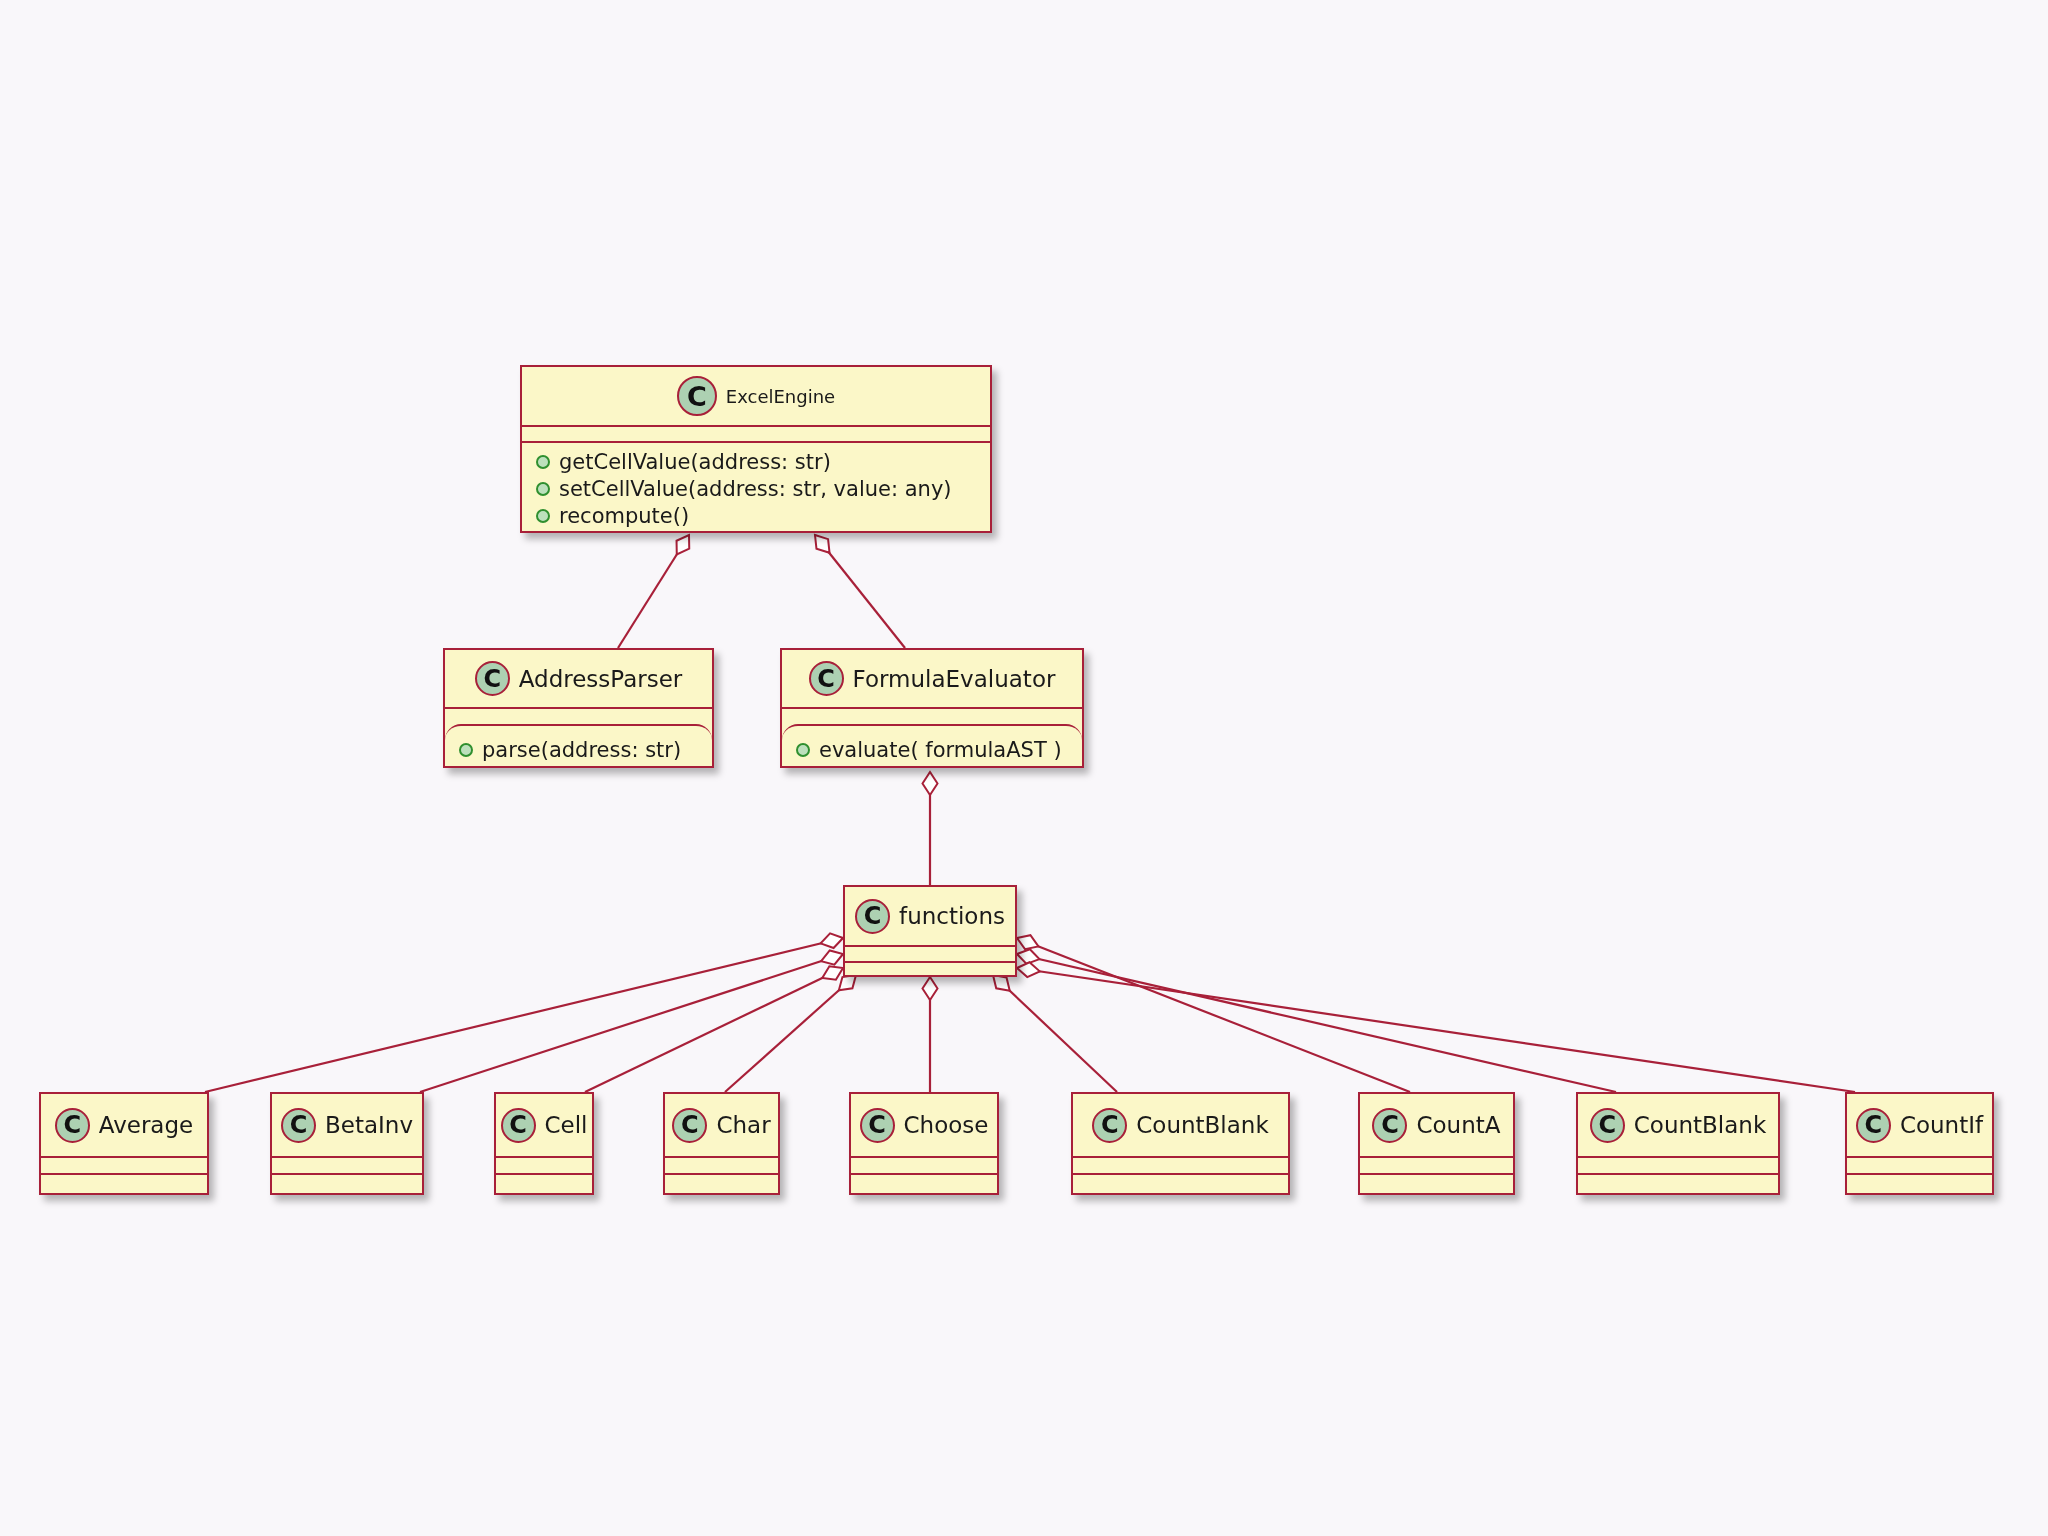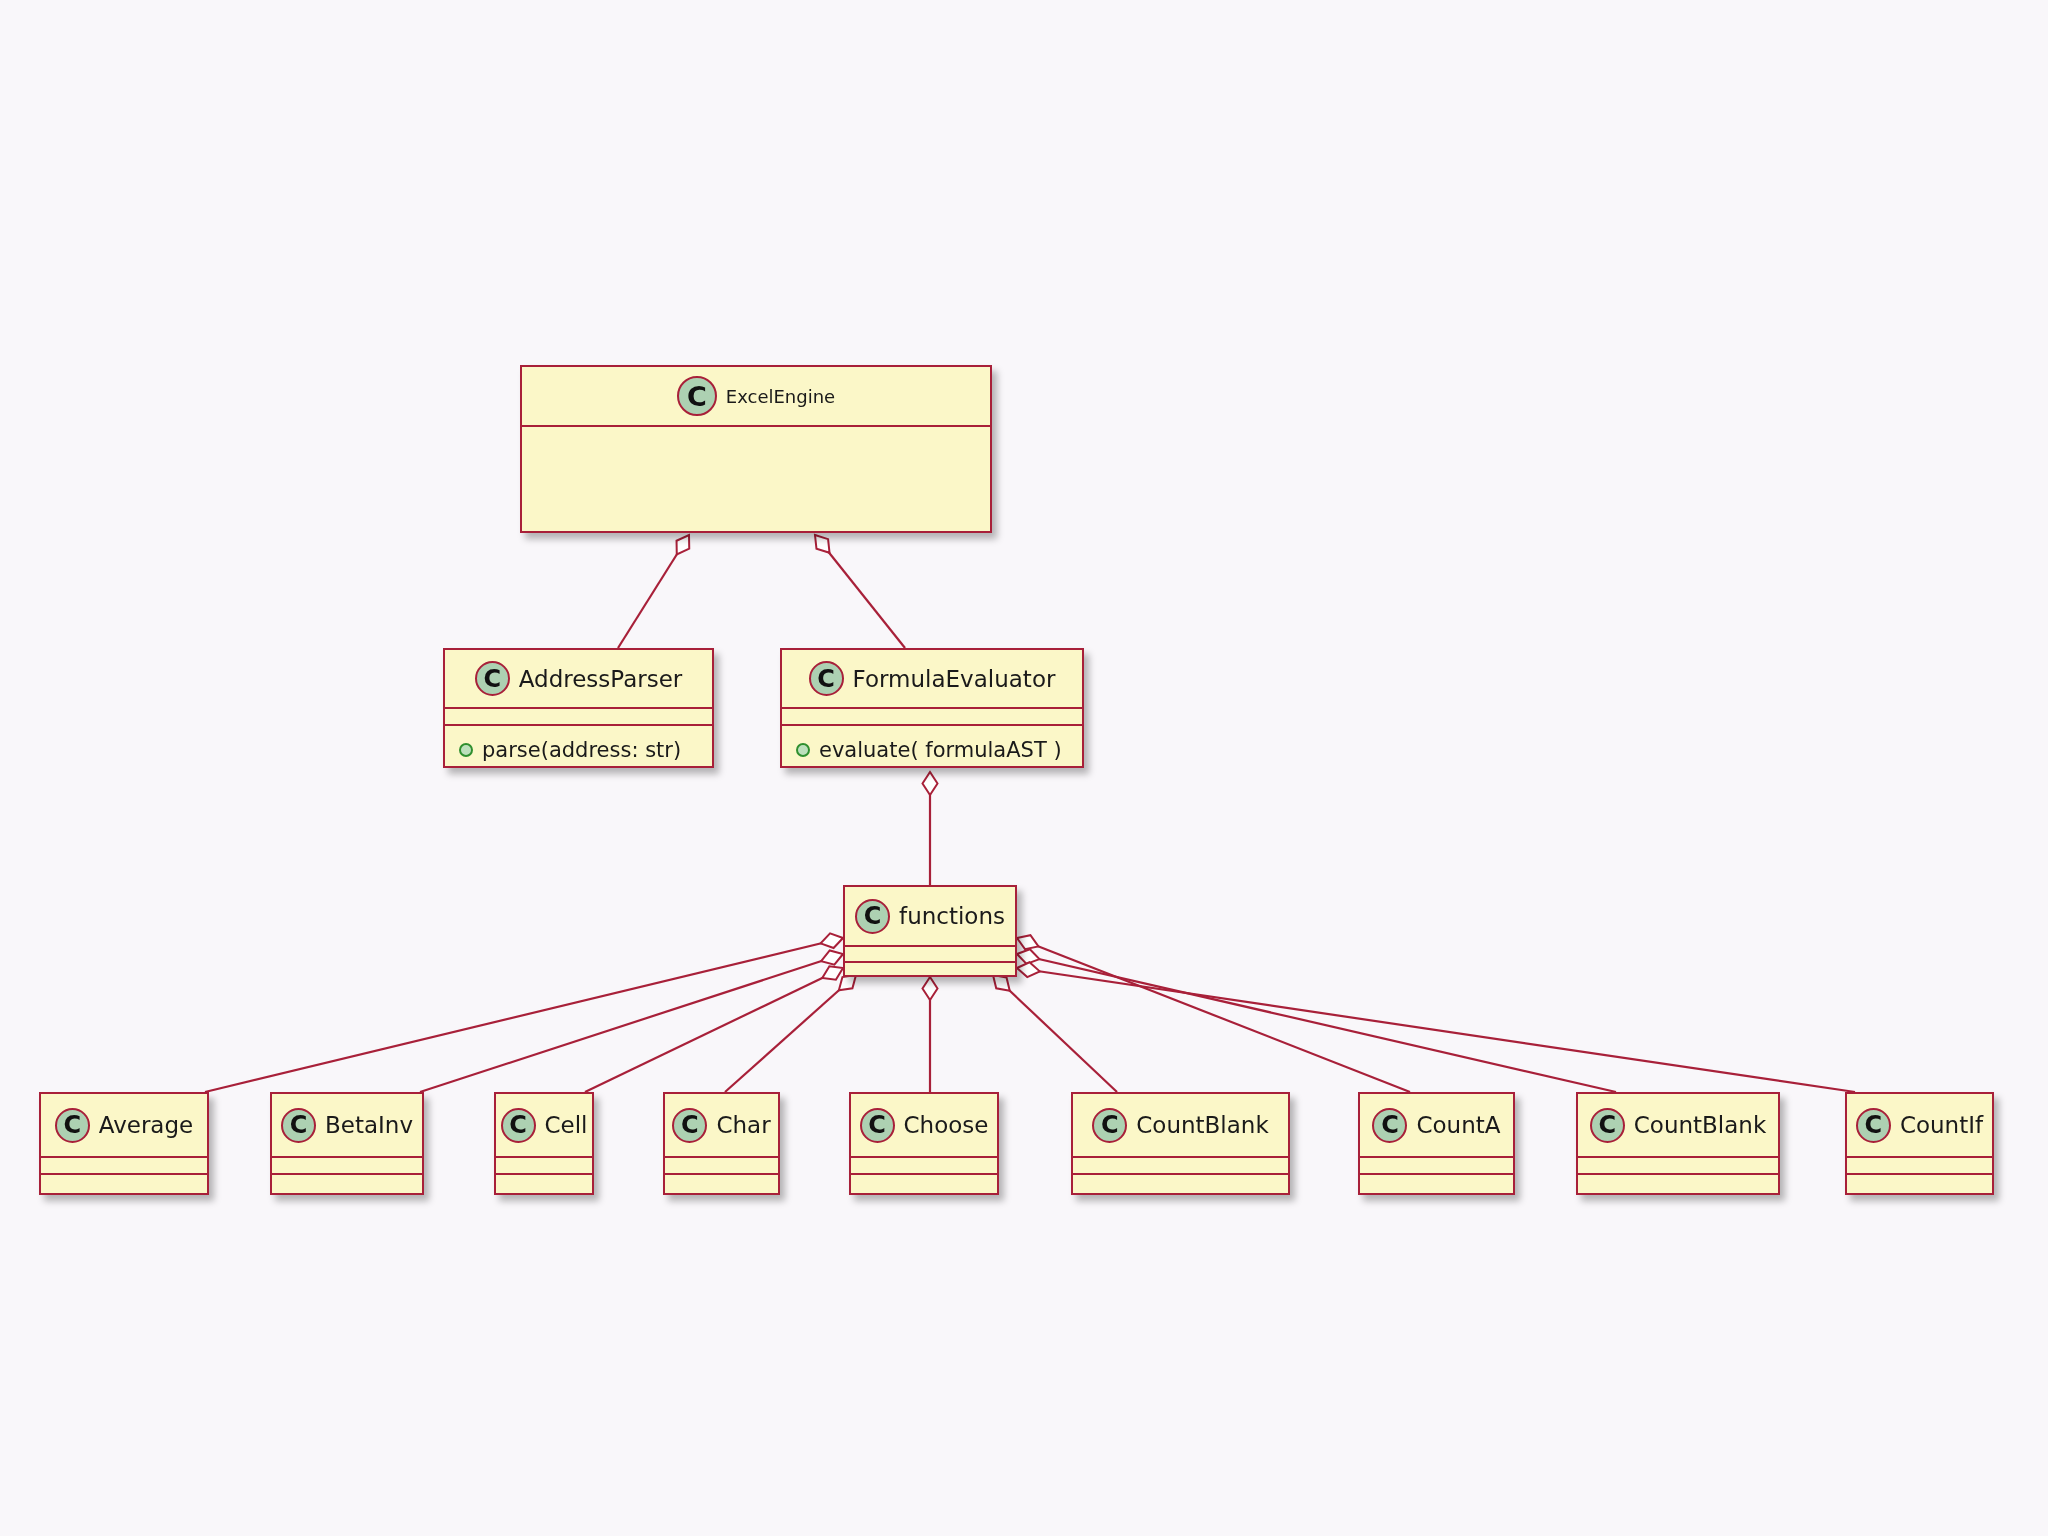--- a/index.html
+++ b/index.html
@@ -43,21 +43,21 @@
   .circle-md{width:35px;height:35px;font-size:24px;}
   .uml-name{white-space:nowrap;}
   .name-lg{font-size:18px;}
   .name-md{font-size:23px;}
   .cmp{flex:none;box-sizing:border-box;border-top:2px solid var(--class-border,#a82039);}
   .uml-methods{
     flex:1;box-sizing:border-box;
     border-top:2px solid var(--class-border,#a82039);
     padding:5px 8px 0 14px;font-size:21px;
   }
-  .uml-methods.single{display:flex;align-items:center;padding-top:8px;}
+  .uml-methods.single{display:flex;align-items:center;padding-top:8px;border-radius:16px;}
   .uml-method{display:flex;align-items:center;gap:9px;height:27px;white-space:nowrap;}
   .m-icon{
     flex:none;width:10px;height:10px;border-radius:50%;
     background:var(--method-icon-fill,#bce0bc);
     border:2.5px solid var(--method-icon-border,#2f8f2f);
   }
 </style>
 </head>
 <body>
 
@@ -92,20 +92,34 @@
     <path class="rel-diamond" d="M0,0 L7.5,11.5 L0,23 L-7.5,11.5 Z" transform="translate(1017,954) rotate(-77.0)"></path>
     <path class="rel-diamond" d="M0,0 L7.5,11.5 L0,23 L-7.5,11.5 Z" transform="translate(1017,968) rotate(-81.6)"></path>
   </svg>
 
   <div class="uml-class" style="left:520px;top:365px;width:472px;height:168px">
     <div class="uml-head" style="height:58px">
       <span class="c-circle circle-lg">C</span>
       <span class="uml-name name-lg">ExcelEngine</span>
     </div>
     <div class="cmp" style="height:16px"></div>
+    <div class="uml-methods">
+      <div class="uml-method">
+          <span class="m-icon"></span>
+          <span>getCellValue(address: str)</span>
+        </div>
+      <div class="uml-method">
+          <span class="m-icon"></span>
+          <span>setCellValue(address: str, value: any)</span>
+        </div>
+      <div class="uml-method">
+          <span class="m-icon"></span>
+          <span>recompute()</span>
+        </div>
+    </div>
   </div>
 
   <div class="uml-class" style="left:443px;top:648px;width:271px;height:120px">
     <div class="uml-head" style="height:57px">
       <span class="c-circle circle-md">C</span>
       <span class="uml-name name-md">AddressParser</span>
     </div>
     <div class="cmp" style="height:17px"></div>
     <div class="uml-methods single">
       <div class="uml-method">

